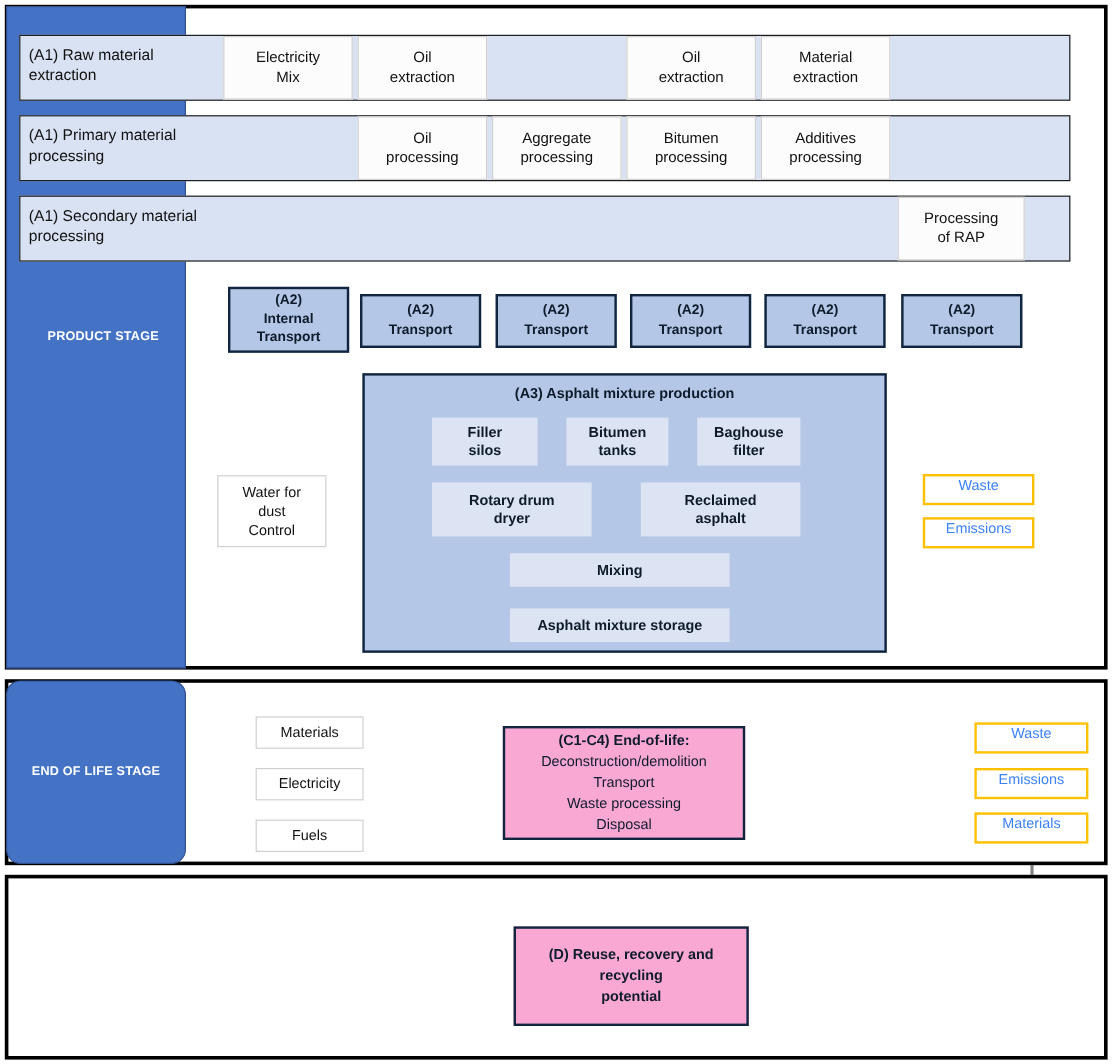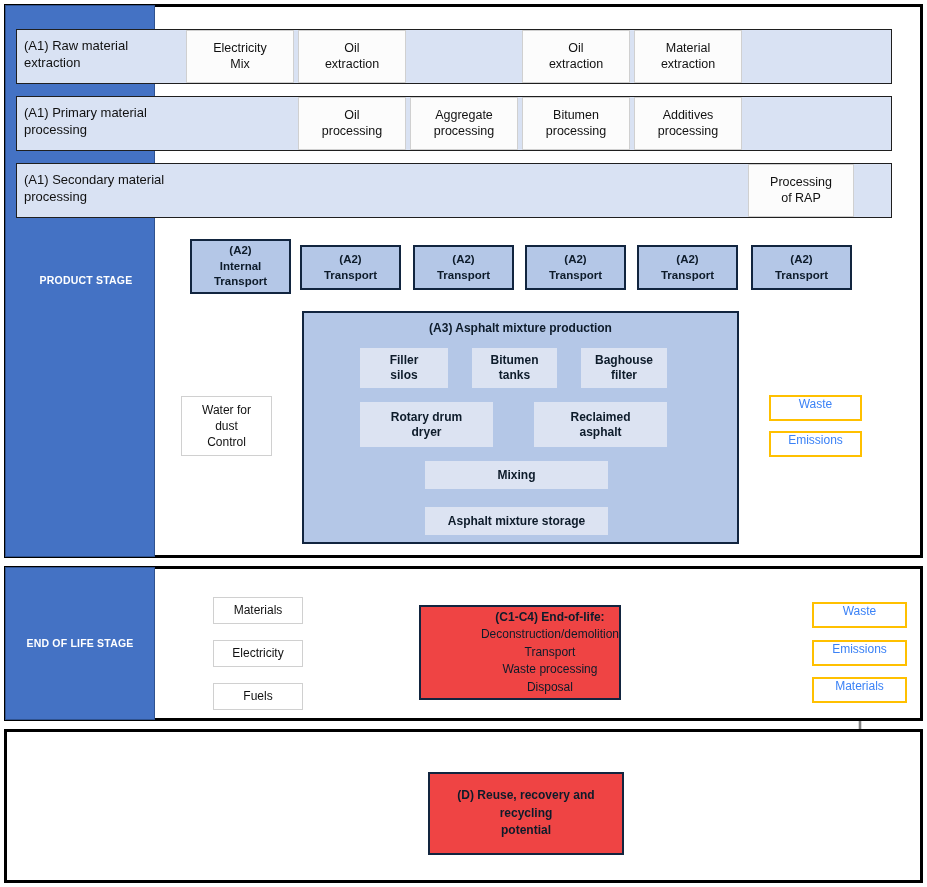--- a/index.html
+++ b/index.html
@@ -40,22 +40,22 @@
   .inbox{position:absolute;background:#FFFFFF;border:1.5px solid #D0D0D0;box-sizing:border-box;
     display:flex;align-items:center;justify-content:center;text-align:center;
     font-size:12px;color:#111;line-height:1.35;}
 
   
   .ybox{position:absolute;background:#FFFFFF;border:2px solid #FFC000;box-sizing:border-box;
     display:flex;justify-content:center;text-align:center;
     font-size:12px;color:#3b82f6;}
 
   
-  .eolbox{position:absolute;background:#ef4444;border:2px solid #12253F;box-sizing:border-box;
-    display:flex;align-items:center;justify-content:flex-end;text-align:center;
+  .eolbox{position:absolute;background:#f9a8d4;border:2px solid #12253F;box-sizing:border-box;
+    display:flex;align-items:center;justify-content:center;text-align:center;
     font-size:12px;color:#0d1b2a;line-height:1.45;}
   .eolbox b{font-weight:bold;}
   svg.arrowlayer{position:absolute;left:0;top:0;width:927px;height:887px;pointer-events:none;}
 </style>
 </head>
 <body>
 
 <div id="canvas">
 
   <svg class="arrowlayer" viewBox="0 0 927 887">
@@ -137,21 +137,21 @@
     </g>
   </svg>
 
   <div class="stage-frame" style="left:4px;top:4px;width:919px;height:554px;"></div>
   <div class="stage-frame" style="left:4px;top:566px;width:919px;height:155px;"></div>
   <div class="stage-frame" style="left:4px;top:729px;width:919px;height:154px;"></div>
 
   <div class="stage-label" style="left:5px;top:5px;width:150px;height:552px;padding-left:12px;">
     <span>PRODUCT STAGE</span>
   </div>
-  <div class="stage-label" style="left:5px;top:567px;width:150px;height:153px;">
+  <div class="stage-label" style="left:5px;top:567px;width:150px;height:153px;border-radius:12px;">
     <span>END OF LIFE STAGE</span>
   </div>
 
   <div class="band" style="left:16px;top:29px;width:876px;height:55px;"></div>
   <div class="band-text" style="left:24px;top:38px;width:170px;">
     <div>(A1) Raw material</div>
     <div>extraction</div>
   </div>
 
   <div class="band" style="left:16px;top:96px;width:876px;height:55px;"></div>

